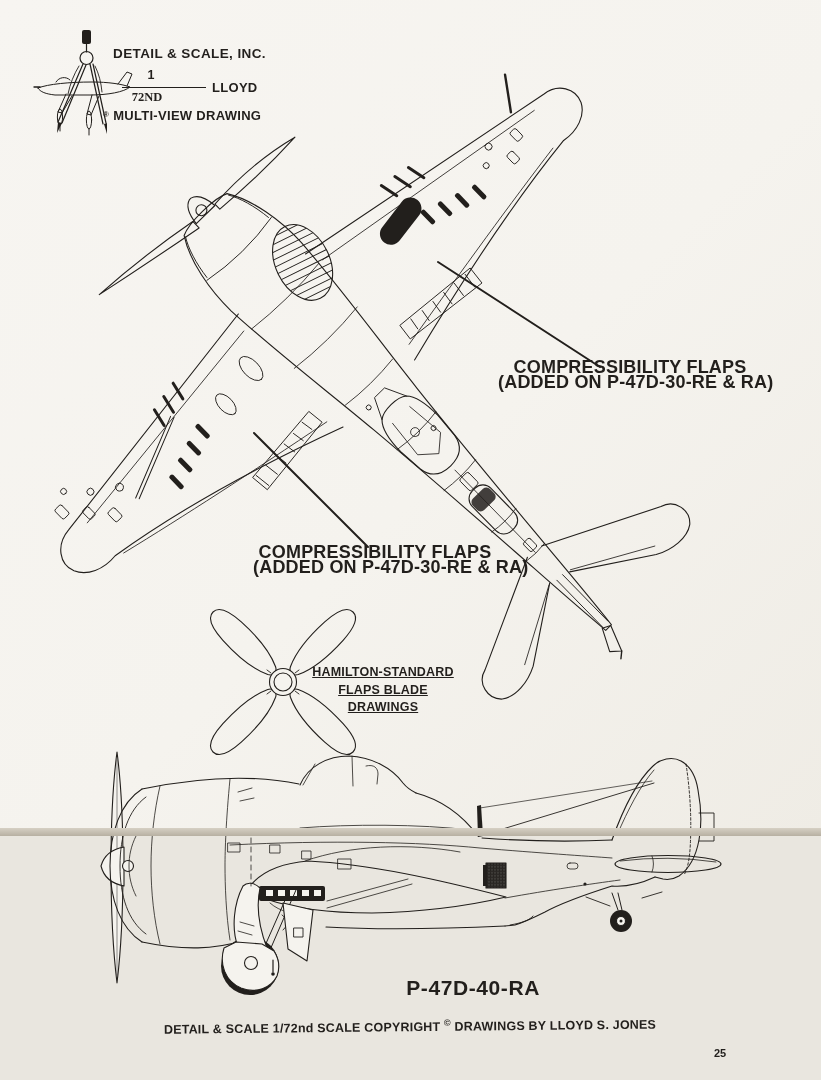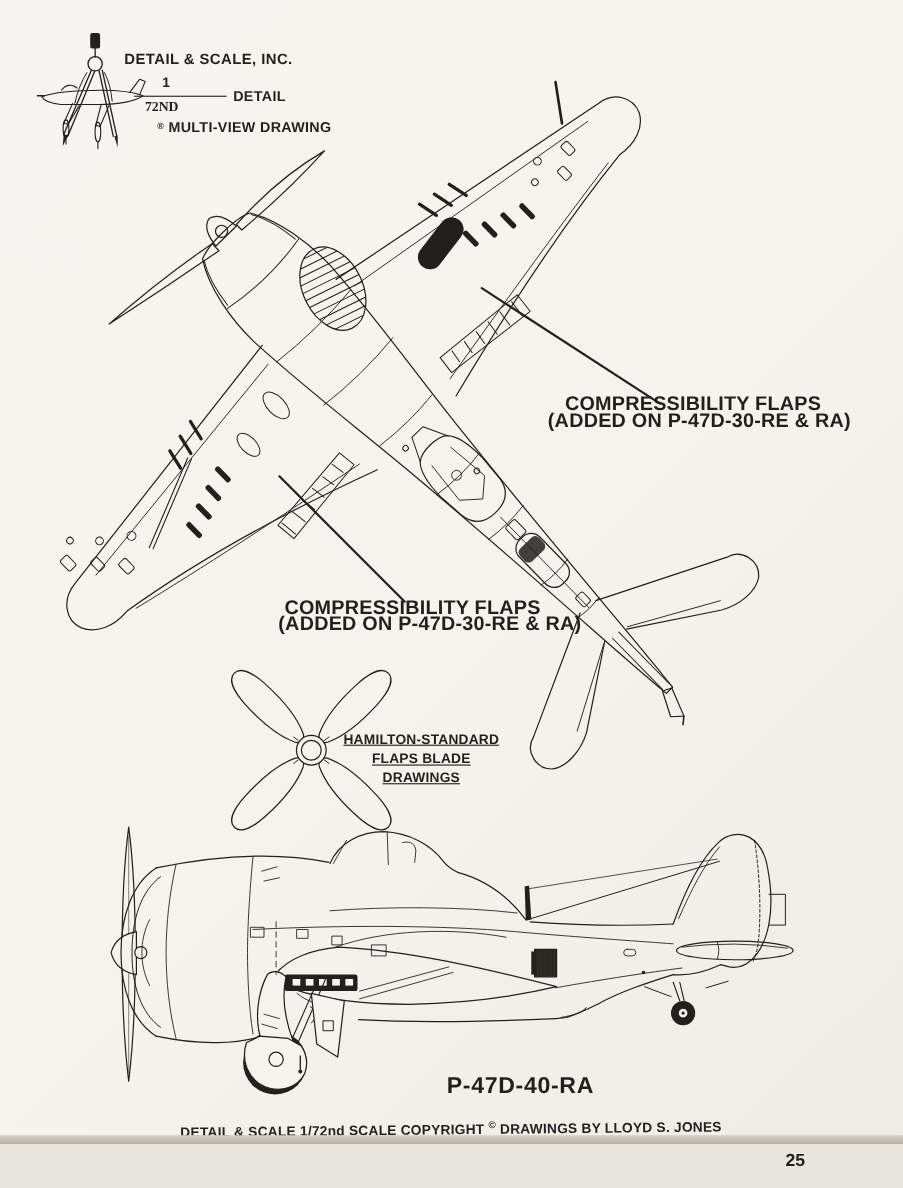--- a/index.html
+++ b/index.html
@@ -1,35 +1,35 @@
 <!DOCTYPE html>
 <html><head>
 <meta charset="utf-8">
 <style>
   html,body{margin:0;padding:0;}
   body{width:821px;height:1080px;overflow:hidden;background:#e9e6df;}
-  .page{position:relative;width:821px;height:1040px;
+  .page{position:relative;width:821px;height:836px;
         background:linear-gradient(135deg,#f7f5f1 0%,#f5f3ee 55%,#efece5 100%);
         font-family:"Liberation Sans",sans-serif;color:#221f1c;}
   .art{position:absolute;left:0;top:0;width:821px;height:1080px;}
   .lbl{position:absolute;color:#221f1c;font-family:"Liberation Sans",sans-serif;
        font-weight:bold;white-space:nowrap;}
   .ctr{text-align:center;}
   .ann{font-size:18px;line-height:15px;letter-spacing:.2px;}
   .prop-lbl{font-size:12.5px;line-height:17.5px;letter-spacing:.2px;}
   .company{font-size:13.5px;letter-spacing:.4px;}
   .fracnum,.fracden{font-size:12.5px;width:58px;text-align:center;}
   .fracbar{position:absolute;border-top:1.7px solid #221f1c;width:84px;height:0;}
   .scaleword{font-size:13px;letter-spacing:.3px;}
   .multiview{font-size:13px;letter-spacing:.3px;}
   .rmark{font-size:8px;vertical-align:3px;}
   .title{font-size:21px;letter-spacing:.6px;}
   .copyright{font-size:12.5px;letter-spacing:.2px;transform:rotate(-.6deg);}
   .copyright sup{font-size:9px;}
-  .pagenum{font-size:16px;}
+  .pagenum{font-size:11px;}
   .edge-strip{position:absolute;left:0;bottom:0;width:821px;height:8px;
        background:linear-gradient(180deg,#d6d0c4,#b7b0a2);}
 </style>
 </head>
 <body>
 
 <div class="page">
 
 <svg class="art" viewBox="0 0 821 1080" stroke="#221f1c" fill="none" stroke-width="1.1" stroke-linecap="round" stroke-linejoin="round">
   <defs>
@@ -272,23 +272,23 @@
       <path d="M 238,792 L 252,788 M 240,801 L 254,798 M 238,931 L 252,935 M 240,922 L 254,926"></path>
     </g>
   </g>
 </svg>
 
 <div class="lbl company" style="left:113px;top:46px;">DETAIL &amp; SCALE, INC.</div>
 
 <div class="lbl fracnum" style="left:122px;top:68px;">1</div>
 <div class="fracbar" style="left:122px;top:87px;"></div>
 <div class="lbl fracden" style="left:118px;top:90px;font-family:Liberation Serif, serif;">72ND</div>
-<div class="lbl scaleword" style="left:212px;top:80px;">DETAIL</div>
-
-<div class="lbl multiview" style="left:103px;top:108px;margin-left:40px;">
+<div class="lbl scaleword" style="left:212px;top:80px;">LLOYD</div>
+
+<div class="lbl multiview" style="left:103px;top:108px;">
   <span class="rmark">®</span>
   <span>MULTI-VIEW DRAWING</span>
 </div>
 
 <div class="lbl ann ctr" style="left:498px;top:360px;width:264px;">
   <div>COMPRESSIBILITY FLAPS</div>
   <div>(ADDED ON P-47D-30-RE &amp; RA)</div>
 </div>
 
 <div class="lbl ann ctr" style="left:253px;top:545px;width:244px;">

